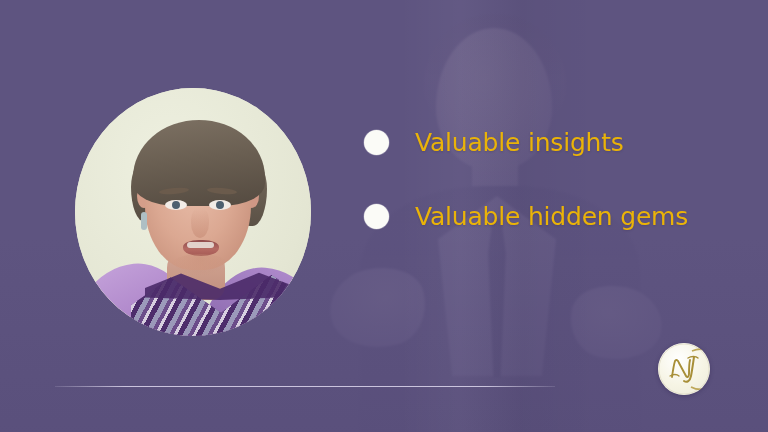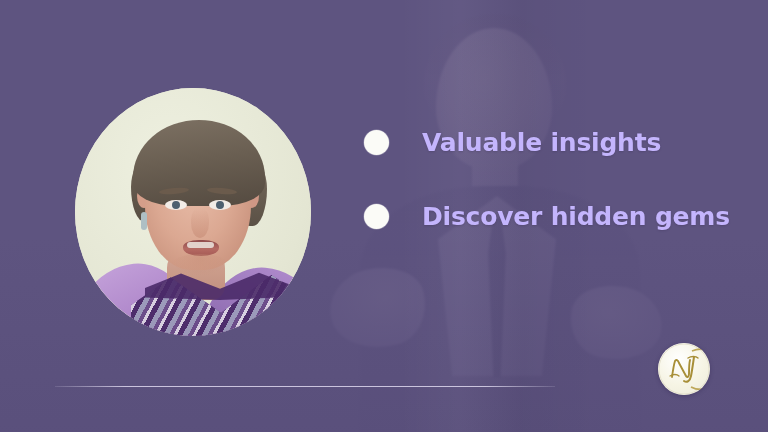--- a/index.html
+++ b/index.html
@@ -259,24 +259,24 @@
     margin-bottom: 26px;
   }
   .bullet-dot {
     flex: 0 0 auto;
     width: 25px; height: 25px;
     border-radius: 50%;
     background: #fbfbf7;
     box-shadow: 0 0 0 0.5px rgba(255,255,255,.35);
   }
   .bullet-label {
-    margin-left: 33px;
-    color: #c4b5fd;
+    margin-left: 26px;
+    color: #eab308;
     font-size: 25px;
-    font-weight: bold;
+    font-weight: normal;
     letter-spacing: -0.2px;
     white-space: nowrap;
     text-shadow: 0 1px 2px rgba(50,40,80,.25);
   }
 
   
   .divider {
     position: absolute;
     left: 55px; top: 386px;
     width: 500px; height: 1px;
@@ -346,21 +346,21 @@
   <div class="bullets">
 
     <div class="bullet-row">
       <span class="bullet-dot"></span>
       <span class="bullet-label">Valuable insights</span>
     </div>
 
 
     <div class="bullet-row">
       <span class="bullet-dot"></span>
-      <span class="bullet-label">Discover hidden gems</span>
+      <span class="bullet-label">Valuable hidden gems</span>
     </div>
 
   </div>
 
   <div class="divider"></div>
 
   <div class="logo">
     <svg viewBox="0 0 52 52">
       <circle cx="26" cy="26" r="25" fill="none" stroke="#e4e0cd" stroke-width="1"></circle>
 

